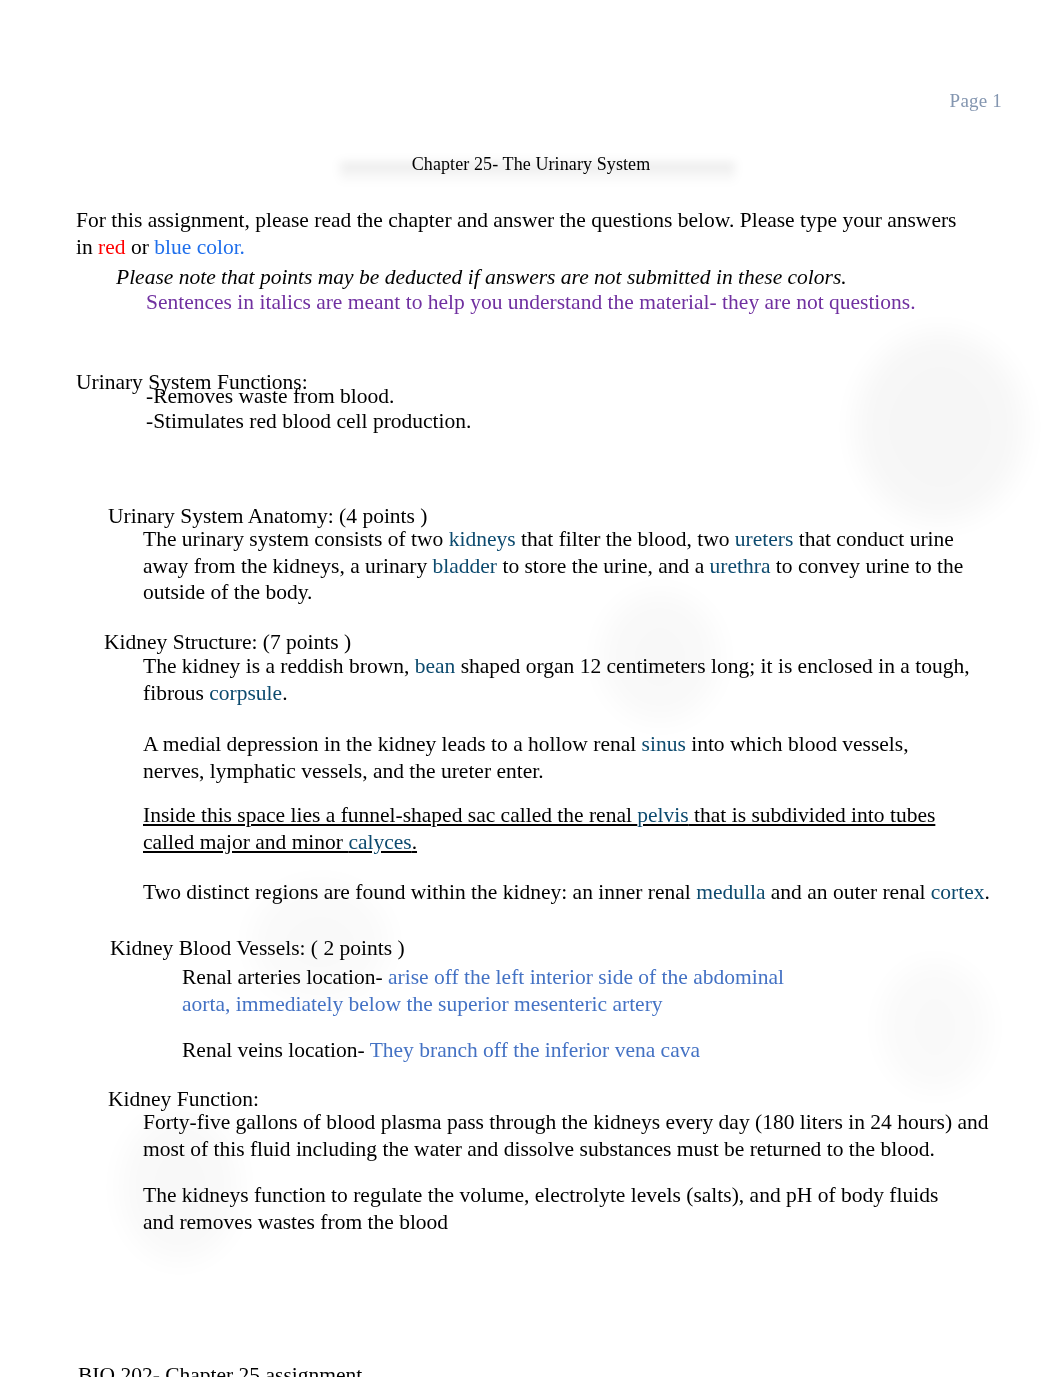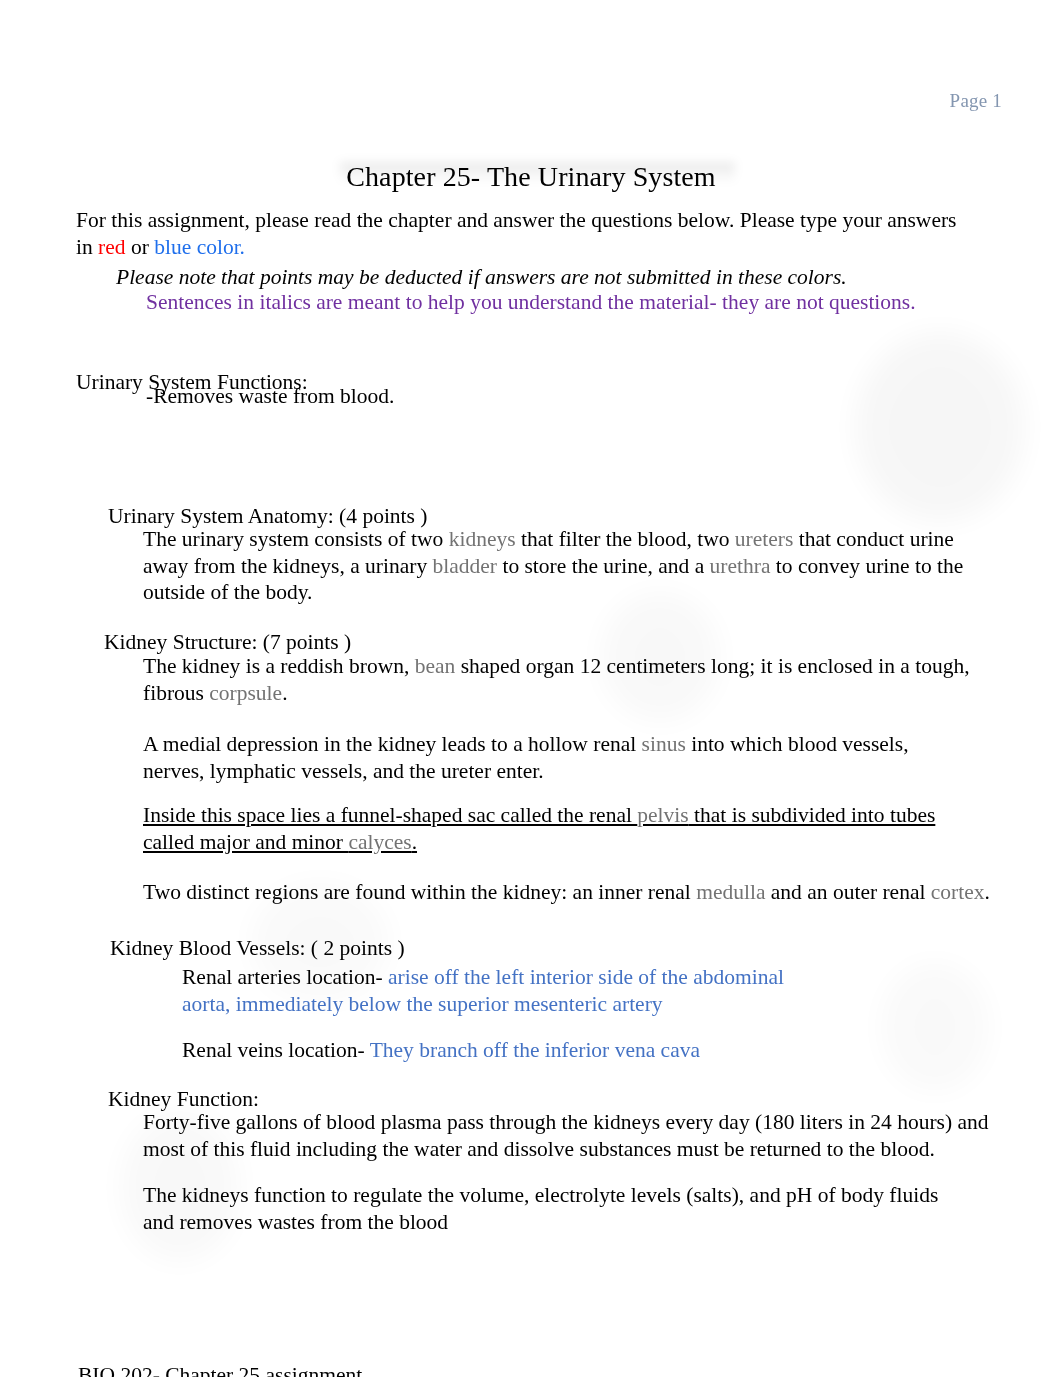--- a/index.html
+++ b/index.html
@@ -56,21 +56,21 @@
     letter-spacing: 0.2px;
   }
 
   
   .doc-title {
     position: absolute;
     top: 110px;
     left: 0;
     width: 1062px;
     text-align: center;
-    font-size: 28px;
+    font-size: 18px;
     font-weight: normal;
     letter-spacing: 0.1px;
   }
 
   
   .blk {
     position: absolute;
     font-size: 21.5px;
     line-height: 26.5px;
   }
@@ -115,21 +115,21 @@
   .kfunc-p2        { left: 143px; top: 1150px; width: 800px; }
 
   .footer-note {
     left: 78px;
     top: 1330px;
     font-size: 21.5px;
   }
 
   .red  { color: #ff0000; }
   .blue { color: #1f6fec; }
-  .term { color: #737373; }
+  .term { color: #0c4a6e; }
   .ans  { color: #4472c4; }
 </style>
 </head>
 <body>
 
 <div id="page">
 
   <div class="smudge" style="left:855px; top:300px; width:170px; height:190px;"></div>
   <div class="smudge" style="left:600px; top:560px; width:120px; height:130px; opacity:.022;"></div>
   <div class="smudge" style="left:120px; top:1080px; width:120px; height:150px; opacity:.022;"></div>
@@ -146,20 +146,21 @@
     <div class="blk intro">
       <span>For this assignment, please read the chapter and answer the questions below. Please type your answers in </span><span class="red">red</span><span> or </span><span class="blue">blue color.</span>
     </div>
 
     <div class="blk note-1">Please note that points may be deducted if answers are not submitted in these colors.</div>
     <div class="blk note-2">Sentences in italics are meant to help you understand the material- they are not questions.</div>
 
     <div class="blk sec-func-head">Urinary System Functions:</div>
     <div class="blk func-list">
       <div>-Removes waste from blood.</div>
+      <div>-Stimulates red blood cell production.</div>
     </div>
 
     <div class="blk sec-anat-head">Urinary System Anatomy: (4 points )</div>
     <div class="blk anat-body">
       <span>The urinary system consists of two </span><span class="term">kidneys</span><span> that filter the blood, two </span><span class="term">ureters</span><span> that conduct urine away from the kidneys, a urinary </span><span class="term">bladder</span><span> to store the urine, and a </span><span class="term">urethra</span><span> to convey urine to the outside of the body.</span>
     </div>
 
     <div class="blk sec-struct-head">Kidney Structure: (7 points )</div>
 
     <div class="blk struct-p1">

